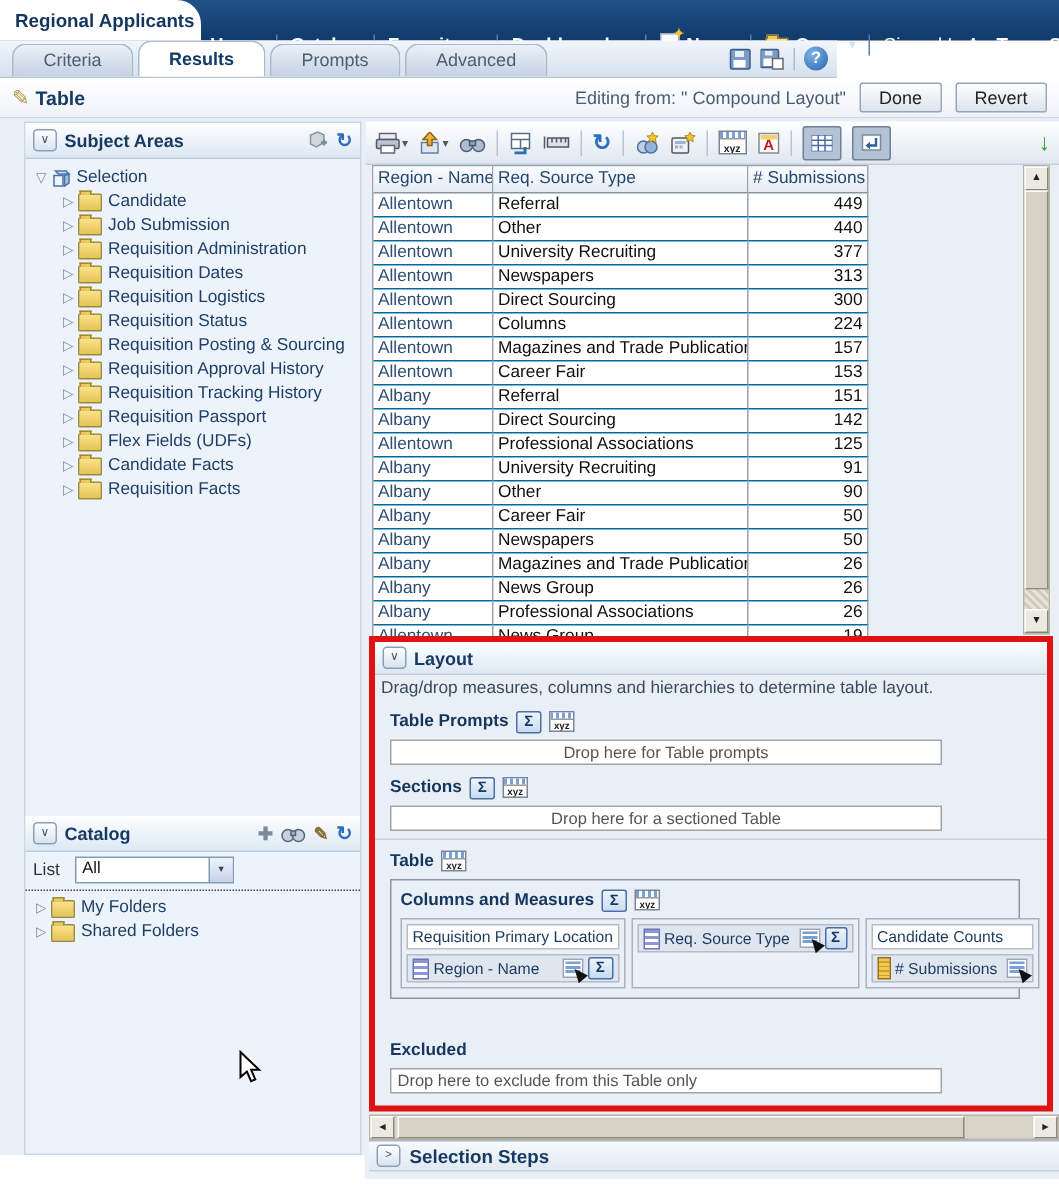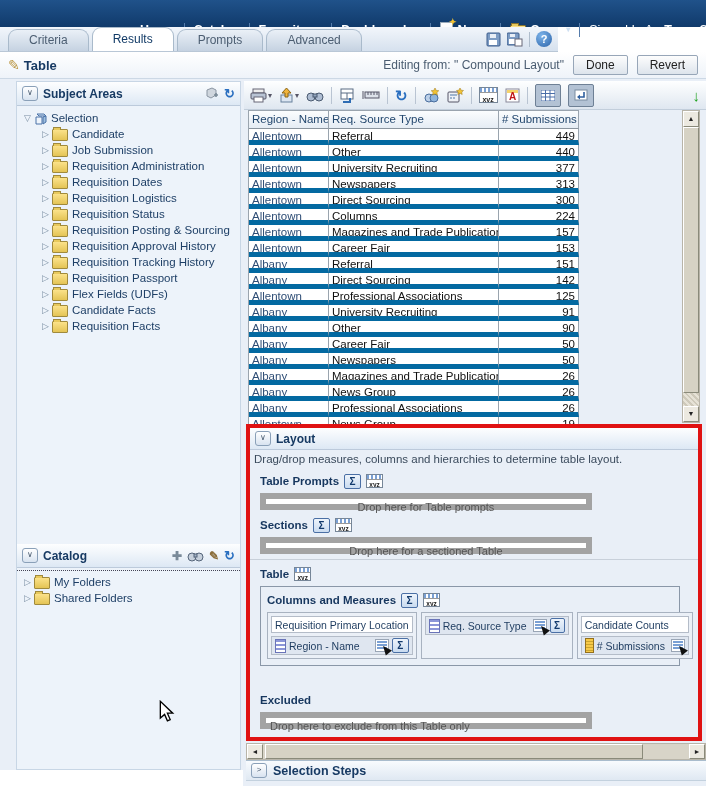--- a/index.html
+++ b/index.html
@@ -24,21 +24,21 @@
            border:1px solid #8a7430;border-radius:1px;position:relative;margin-top:3px}
   .nfolder::before{content:"";position:absolute;top:-3px;left:0;width:6px;height:2px;
            background:#e8c95c;border:1px solid #8a7430;border-bottom:none}
   
   .tabrow{position:absolute;left:0;top:27px;width:558px;height:25px;
           background:linear-gradient(#f2f6fb,#d6e1ee);border-bottom:1px solid #b9c7d6;
           box-sizing:border-box;display:flex;align-items:flex-end;padding-left:8px}
   .tab{height:21px;line-height:20px;padding:0 20px;margin-right:3px;
        background:linear-gradient(#eaf0f7,#c5d2e1);border:1px solid #a9bacb;border-bottom:none;
        border-radius:9px 9px 0 0;font-size:12px;color:#4c5e72}
-  .tab.active{background:#fff;font-weight:normal;color:#113a66;height:23px;line-height:22px}
+  .tab.active{background:#fff;font-weight:bold;color:#113a66;height:23px;line-height:22px}
   .tabicons{position:absolute;right:6px;top:4px;display:flex;align-items:center;gap:6px}
   .tsep{width:1px;height:15px;background:#aebccb}
   .help{width:16px;height:16px;border-radius:50%;
         background:radial-gradient(circle at 35% 30%,#7db4ea,#2a62a8);color:#fff;font-weight:bold;
         font-size:11px;text-align:center;line-height:16px}
   
   .vhdr{position:absolute;left:0;top:52px;width:706px;height:27px;box-sizing:border-box;
         background:linear-gradient(#ffffff,#eef3f9);border-bottom:1px solid #ccd8e5;
         display:flex;align-items:center;padding:0 8px}
   .pencil{color:#b8923a;font-size:14px;margin-right:4px}
@@ -86,21 +86,21 @@
   .tcaret{font-size:8px;color:#556}
   .tbsep{width:1px;height:17px;background:#b9c4d2;flex:none}
   .toggle{width:24px;height:21px;border:1px solid #6e8095;background:#b3c2d4;border-radius:2px;
           display:flex;align-items:center;justify-content:center;flex:none}
   .greenarrow{color:#1fa31f;font-weight:bold;font-size:15px;margin-left:auto}
   
   .tzone{position:relative;height:314px;overflow:hidden}
   .dtable{position:absolute;left:4px;top:0;width:330px;background:#fff;
           border-left:1px solid #9aa4ae;border-top:1px solid #9aa4ae}
   .drow,.dhead{display:flex}
-  .dcell{border-right:1px solid #9aa4ae;border-bottom:5px solid #0369a1;box-sizing:border-box;
+  .dcell{border-right:1px solid #9aa4ae;border-bottom:1px solid #0369a1;box-sizing:border-box;
          padding:0 3px;overflow:hidden;white-space:nowrap}
   .w1{width:80px}.w2{width:170px}.w3{width:80px}
   .dhead .dcell{background:linear-gradient(#fbfdfe,#e5ecf4);color:#23476e;font-size:11.5px;
          height:18px;line-height:17px;border-bottom:1px solid #8a949e}
   .drow .dcell{height:16px;line-height:15px;font-size:11.5px}
   .c-region{color:#2e4d75}.c-src{color:#101010}.c-val{text-align:right;color:#101010}
   
   .vscroll{position:absolute;right:6px;top:0;width:18px;height:313px;background:#d8d4c8;
            border:1px solid #b8b4a8;box-sizing:border-box}
   .sbtn{height:16px;background:#ece9e0;border:1px solid;border-color:#fff #8a8a7a #8a8a7a #fff;
@@ -125,21 +125,21 @@
   .lrow{display:flex;align-items:center;gap:5px;height:20px}
   .lrow b{font-size:11.5px;color:#16365e}
   .sigbtn{width:17px;height:15px;border:1px solid #4a6fa5;border-radius:2px;
           background:linear-gradient(#eef4fb,#c9dbf0);font-size:10px;font-weight:bold;
           color:#123a6d;text-align:center;line-height:14px;box-sizing:border-box}
   .xyzic{width:17px;height:14px;border:1px solid #768698;background:#fff;box-sizing:border-box;
          position:relative;font-size:6.5px;font-weight:bold;color:#222;text-align:center;
          line-height:19px;overflow:hidden}
   .xyzic::before{content:"";position:absolute;left:0;top:0;width:100%;height:4px;
          background:repeating-linear-gradient(90deg,#7aa0d4 0 2px,#fff 2px 4px);border-bottom:1px solid #999}
-  .drop{width:332px;height:17px;border:6px solid #a3a3a3;background:#fff;font-size:11px;
+  .drop{width:368px;height:17px;border:1px solid #a3a3a3;background:#fff;font-size:11px;
         color:#555;text-align:center;line-height:16px;margin:2px 0 5px 0;box-sizing:border-box}
   .drop.left{text-align:left;padding-left:4px}
   .ldiv{border-top:1px solid #c8d0da;margin:4px -10px 4px -10px}
   .cmbox{width:420px;border:1px solid #8a97a8;padding:3px 6px 6px 6px;margin-top:2px;box-sizing:border-box}
   .grprow{display:flex;gap:4px;margin-top:2px}
   .grp{border:1px solid #a8b2c0;padding:3px;background:#ebf0f7;box-sizing:border-box}
   .g1{width:160px}.g2{width:152px}.g3{width:118px}
   .ghdr{background:#fff;border:1px solid #b4bcc8;height:17px;line-height:16px;padding:0 3px;
         font-size:10.5px;color:#1c3a5e;margin-bottom:3px;white-space:nowrap;overflow:hidden;box-sizing:border-box}
   .gpill{display:flex;align-items:center;gap:3px;background:#dfe6f0;border:1px solid #b4bcc8;
@@ -159,20 +159,23 @@
   .selsteps{height:21px;margin-left:2px;background:linear-gradient(#f8fbfe,#dfe8f2);
         border-top:1px solid #a9bccd;border-bottom:1px solid #c3d1de;display:flex;
         align-items:center;gap:6px;padding:0 5px;box-sizing:border-box}
   .selsteps b{font-size:12.5px;color:#173a63}
   .cursor{position:absolute;left:158px;top:700px;z-index:50}
 </style>
 </head>
 <body>
 
 <div class="navbar">
+  <div class="navtab">
+    <span>Regional Applicants</span>
+  </div>
   <div class="navitems">
     <span class="navitem">Home</span>
     <span class="nsep"></span>
     <span class="navitem">Catalog</span>
     <span class="nsep"></span>
     <span class="navitem">
       <span>Favorites</span>
       <span class="ncaret">▾</span>
     </span>
     <span class="nsep"></span>
@@ -340,20 +343,27 @@
       <span class="sp"></span>
       <span class="hgray">✚</span>
       <svg width="17" height="12">
           <circle cx="5" cy="7" r="4" fill="#c6d0dc" stroke="#55657a"></circle>
           <circle cx="12" cy="7" r="4" fill="#c6d0dc" stroke="#55657a"></circle>
           <rect x="7" y="4" width="3" height="3" fill="#9fb0c4" stroke="#55657a"></rect>
         </svg>
       <span class="hgray" style="color:#8a6d3a">✎</span>
       <span class="hico">↻</span>
     </div>
+    <div class="listrow">
+      <span>List</span>
+      <span class="ddl">
+        <span class="val">All</span>
+        <span class="db">▾</span>
+      </span>
+    </div>
     <div class="dotsep"></div>
     <div style="padding-left:4px">
 
         <div class="titem">
           <span class="twist">▷</span>
           <span class="folder"></span>
           <span>My Folders</span>
         </div>
 
         <div class="titem">

